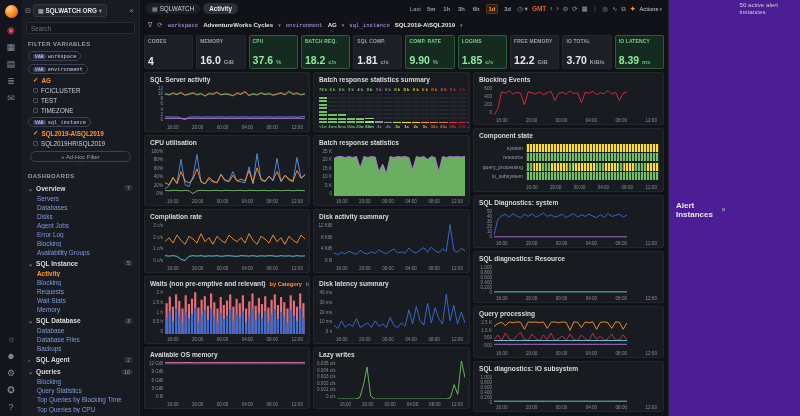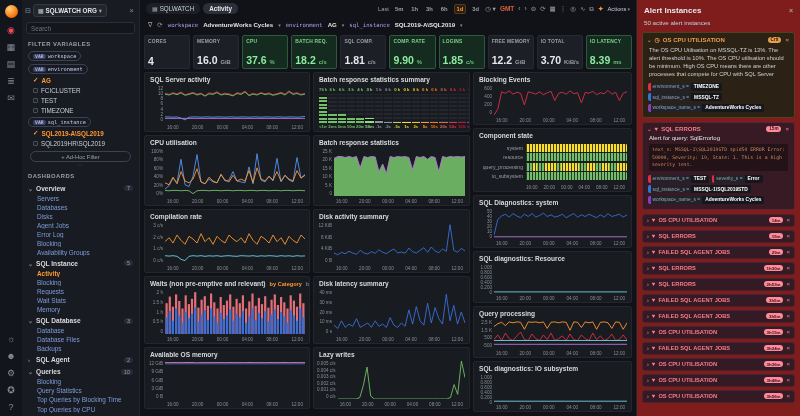--- a/index.html
+++ b/index.html
@@ -81,21 +81,21 @@
 .hlab{font-size:4.3px;text-align:center;line-height:1.4;white-space:nowrap;overflow:hidden;font-weight:bold}
 .hbar{flex:1;position:relative;background:repeating-linear-gradient(0deg,#23262d 0 2px,transparent 2px 4px);margin:1px 0}
 .hfill{position:absolute;left:0;right:0;bottom:0}
 .stwrap{flex:1;display:flex;flex-direction:column;justify-content:space-evenly;min-height:0}
 .strow{display:flex;align-items:center;gap:3px}
 .stlab{width:46px;text-align:right;font-size:5.1px;color:#9aa0a6;white-space:nowrap;overflow:hidden;flex:none}
 .stband{flex:1;height:8px;border-radius:1px;position:relative;overflow:hidden;display:flex}
 .stband:after{content:"";position:absolute;inset:0;background:repeating-linear-gradient(90deg,rgba(20,22,27,.8) 0 1px,transparent 1px 3px)}
 .stseg{height:100%}
 
-#alerts{width:164px;background:#7f1d1d;border-left:1px solid #23252c;display:flex;flex-direction:column;overflow:hidden;flex:none}
+#alerts{width:132px;background:#4c1d95;border-left:1px solid #23252c;display:flex;overflow:hidden;flex:none}
 .al-head{display:flex;align-items:center;padding:6px 7px 3px;font-size:8px;font-weight:bold;color:#e6e8eb}
 .al-x{margin-left:auto;color:#9aa0a6;font-size:7px;cursor:pointer}
 .al-sum{font-size:6.2px;color:#c7d0d9;padding:1px 7px 6px}
 #allist{flex:1;display:flex;flex-direction:column;overflow:hidden}
 .al-card{margin:0 5px 4px;border-radius:3px;overflow:hidden;flex:none}
 .al-card.warn{background:#2b2115;border:1px solid #52401f}
 .al-card.crit{background:#381a25;border:1px solid #5c2433}
 .al-chead{display:flex;align-items:center;gap:3px;padding:3px 4px;font-size:6px;font-weight:bold}
 .al-card.warn .al-chead{color:#e8a04c}
 .al-card.crit .al-chead{color:#ff7a8a}

